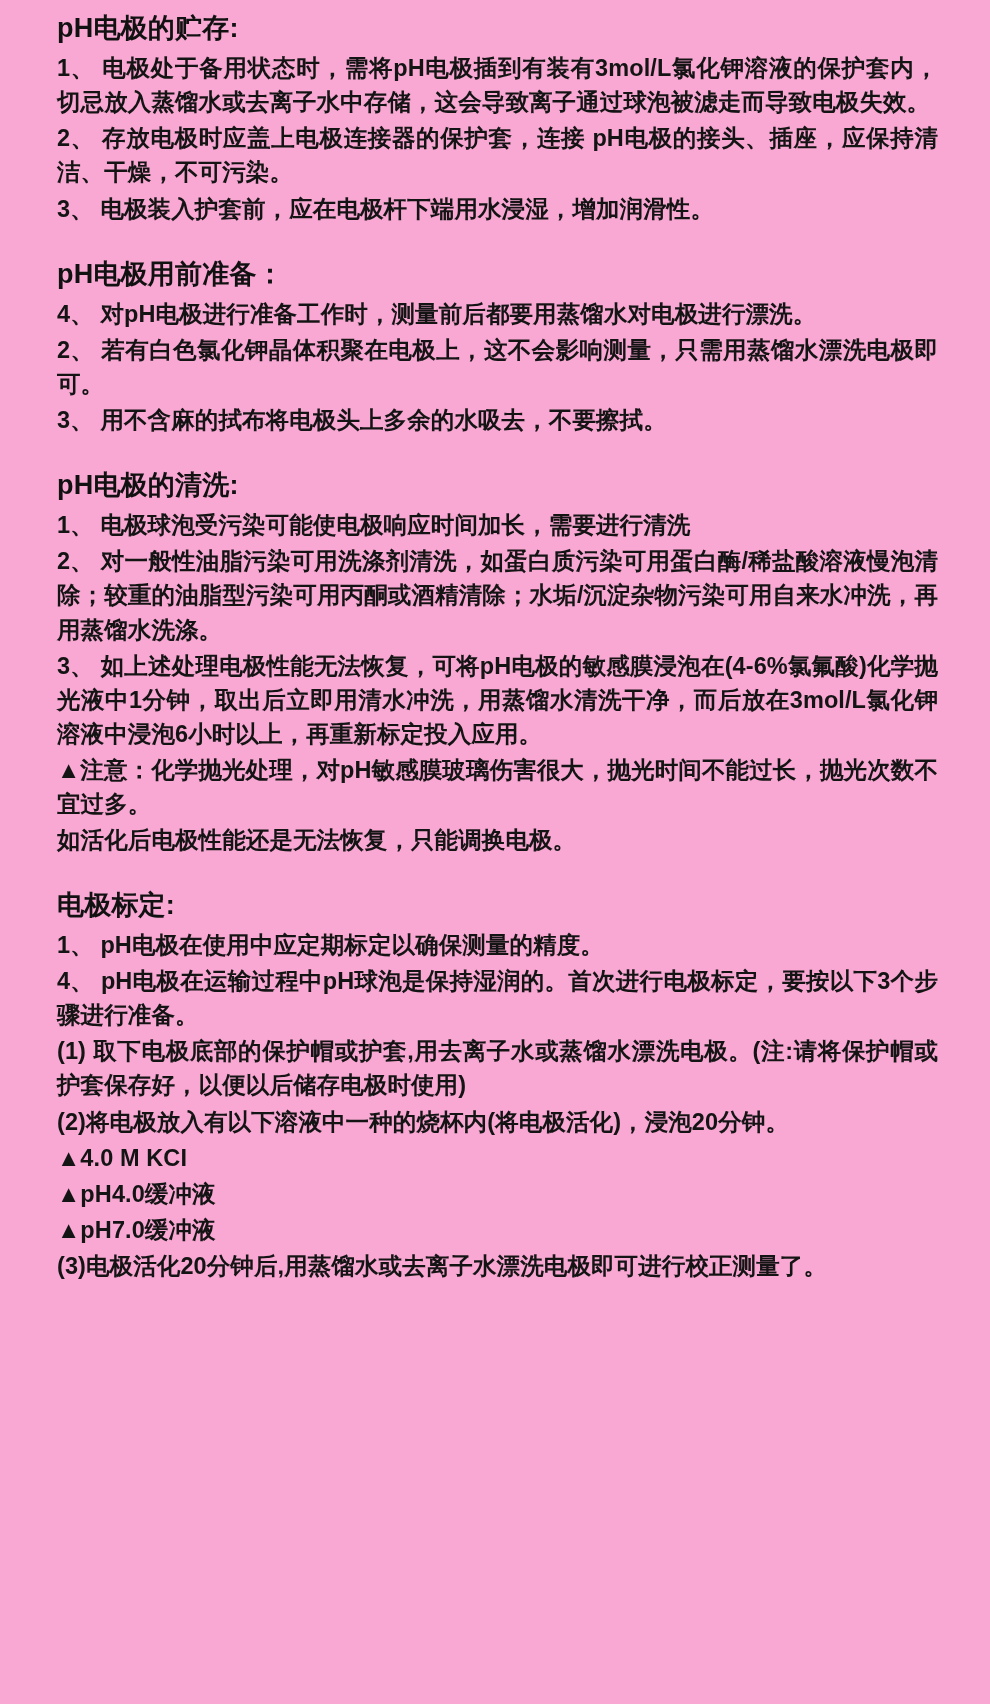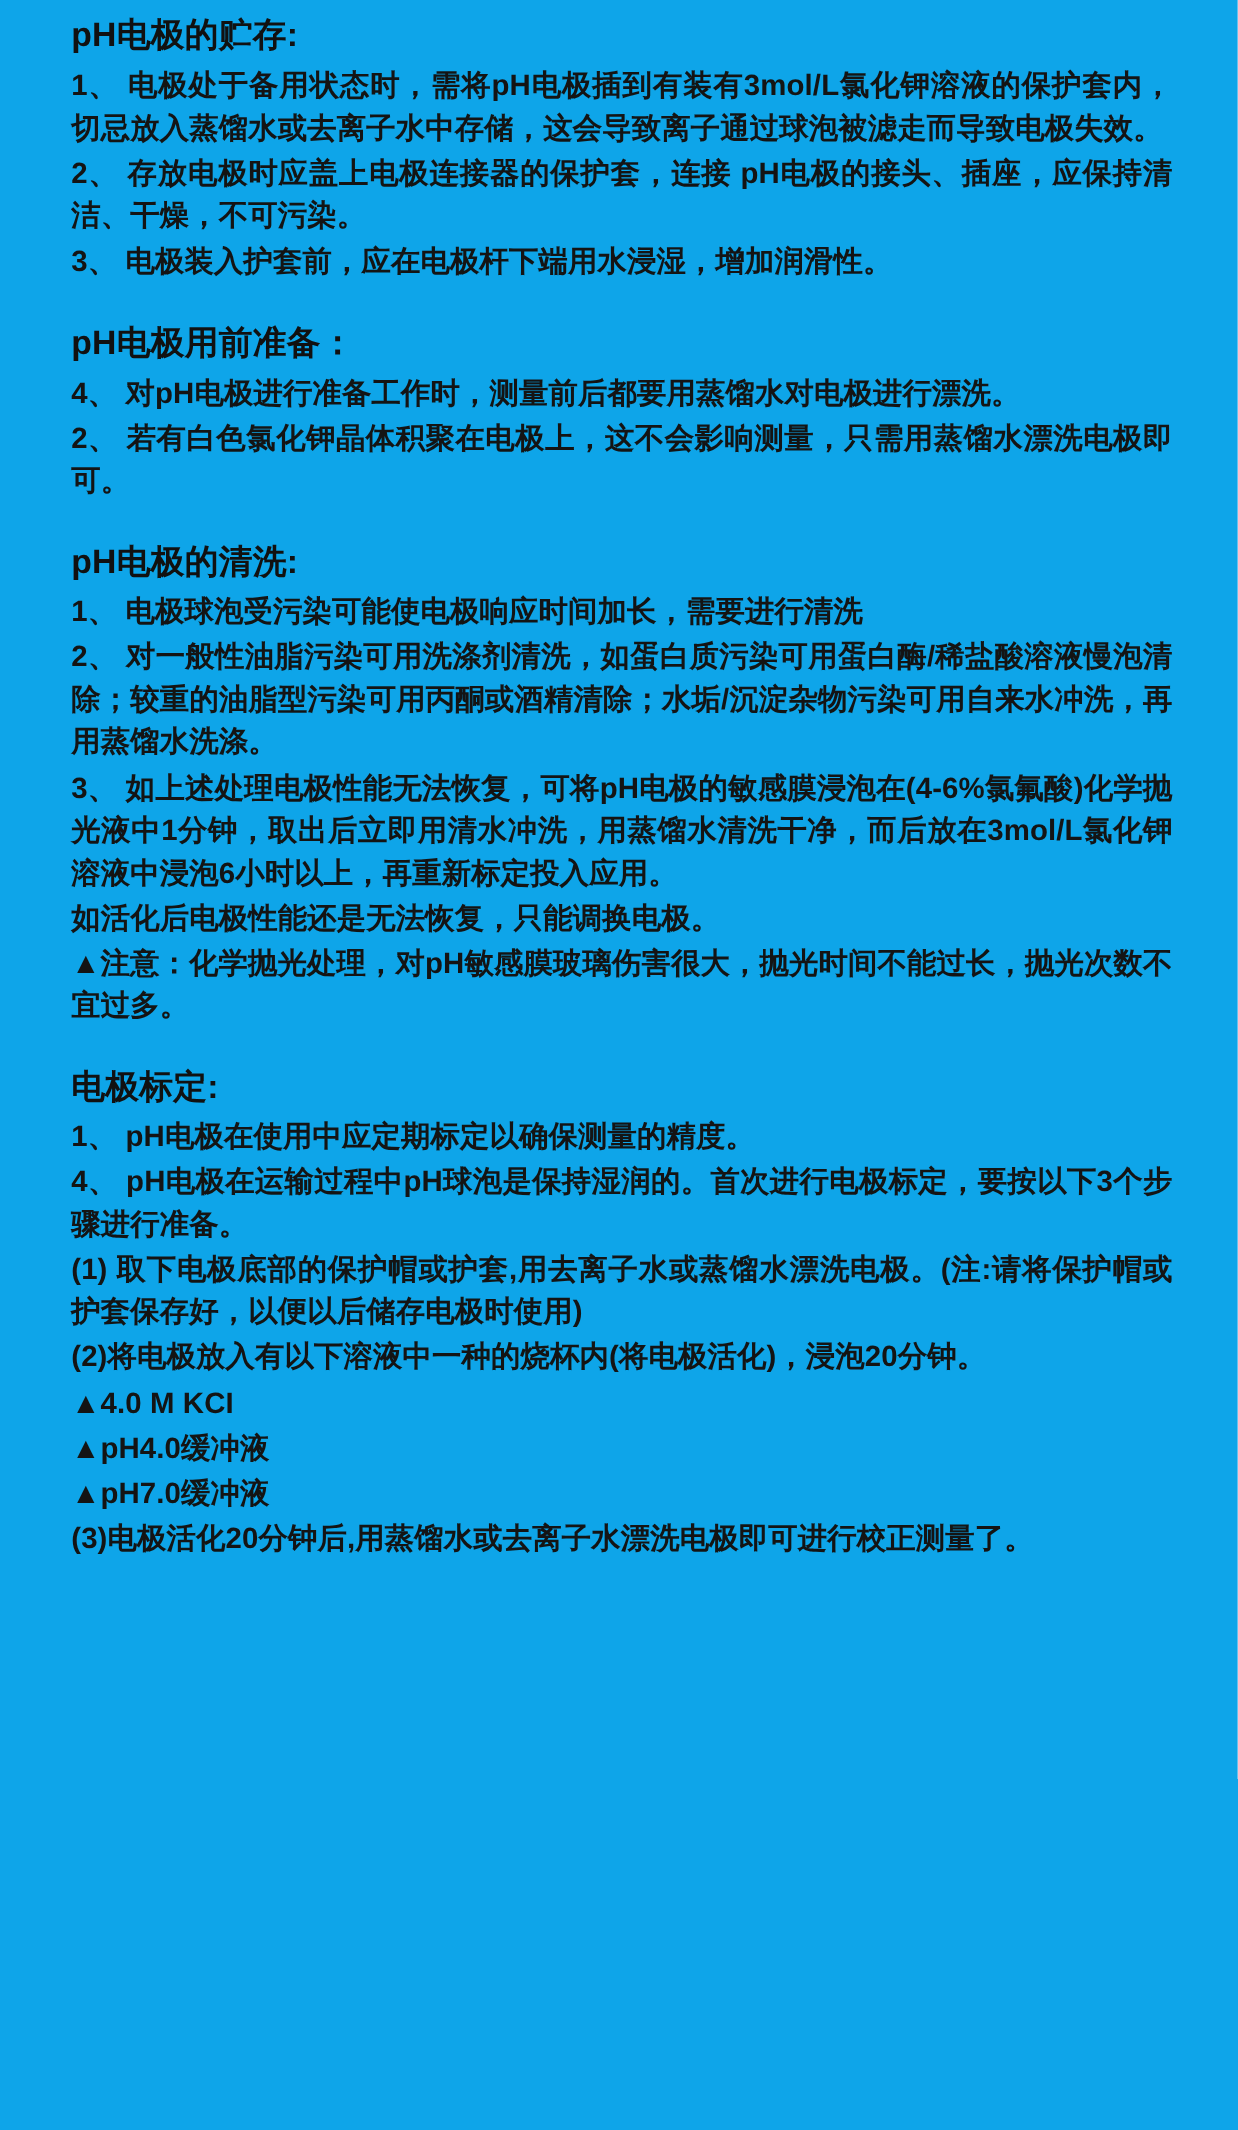--- a/index.html
+++ b/index.html
@@ -12,21 +12,21 @@
     background: #f7f7f7;
     font-family: "Liberation Sans", "DejaVu Sans", sans-serif;
     color: #1a1a1a;
     -webkit-font-smoothing: antialiased;
   }
   .page {
     width: 990px;
     min-height: 1704px;
     box-sizing: border-box;
     padding: 10px 52px 24px 57px;
-    background: #0ea5e9;
+    background: #f9a8d4;
   }
   .section {
     margin-bottom: 30px;
   }
   .section:last-child {
     margin-bottom: 4px;
   }
   .sec-title {
     font-size: 27px;
     font-weight: bold;
@@ -58,29 +58,30 @@
     <h2 class="sec-title">pH电极的贮存:</h2>
     <p class="para">1、 电极处于备用状态时，需将pH电极插到有装有3mol/L氯化钾溶液的保护套内，切忌放入蒸馏水或去离子水中存储，这会导致离子通过球泡被滤走而导致电极失效。</p>
     <p class="para">2、 存放电极时应盖上电极连接器的保护套，连接 pH电极的接头、插座，应保持清洁、干燥，不可污染。</p>
     <p class="para">3、 电极装入护套前，应在电极杆下端用水浸湿，增加润滑性。</p>
   </div>
 
   <div class="section">
     <h2 class="sec-title">pH电极用前准备：</h2>
     <p class="para">4、 对pH电极进行准备工作时，测量前后都要用蒸馏水对电极进行漂洗。</p>
     <p class="para">2、 若有白色氯化钾晶体积聚在电极上，这不会影响测量，只需用蒸馏水漂洗电极即可。</p>
+    <p class="para">3、 用不含麻的拭布将电极头上多余的水吸去，不要擦拭。</p>
   </div>
 
   <div class="section">
     <h2 class="sec-title">pH电极的清洗:</h2>
     <p class="para">1、 电极球泡受污染可能使电极响应时间加长，需要进行清洗</p>
     <p class="para">2、 对一般性油脂污染可用洗涤剂清洗，如蛋白质污染可用蛋白酶/稀盐酸溶液慢泡清除；较重的油脂型污染可用丙酮或酒精清除；水垢/沉淀杂物污染可用自来水冲洗，再用蒸馏水洗涤。</p>
     <p class="para">3、 如上述处理电极性能无法恢复，可将pH电极的敏感膜浸泡在(4-6%氯氟酸)化学抛光液中1分钟，取出后立即用清水冲洗，用蒸馏水清洗干净，而后放在3mol/L氯化钾溶液中浸泡6小时以上，再重新标定投入应用。</p>
+    <p class="para">▲注意：化学抛光处理，对pH敏感膜玻璃伤害很大，抛光时间不能过长，抛光次数不宜过多。</p>
     <p class="para">如活化后电极性能还是无法恢复，只能调换电极。</p>
-    <p class="para">▲注意：化学抛光处理，对pH敏感膜玻璃伤害很大，抛光时间不能过长，抛光次数不宜过多。</p>
   </div>
 
   <div class="section">
     <h2 class="sec-title">电极标定:</h2>
     <p class="para">1、 pH电极在使用中应定期标定以确保测量的精度。</p>
     <p class="para">4、 pH电极在运输过程中pH球泡是保持湿润的。首次进行电极标定，要按以下3个步骤进行准备。</p>
     <p class="para light">(1) 取下电极底部的保护帽或护套,用去离子水或蒸馏水漂洗电极。(注:请将保护帽或护套保存好，以便以后储存电极时使用)</p>
     <p class="para light">(2)将电极放入有以下溶液中一种的烧杯内(将电极活化)，浸泡20分钟。</p>
     <p class="para light">▲4.0 M KCI</p>
     <p class="para light">▲pH4.0缓冲液</p>

